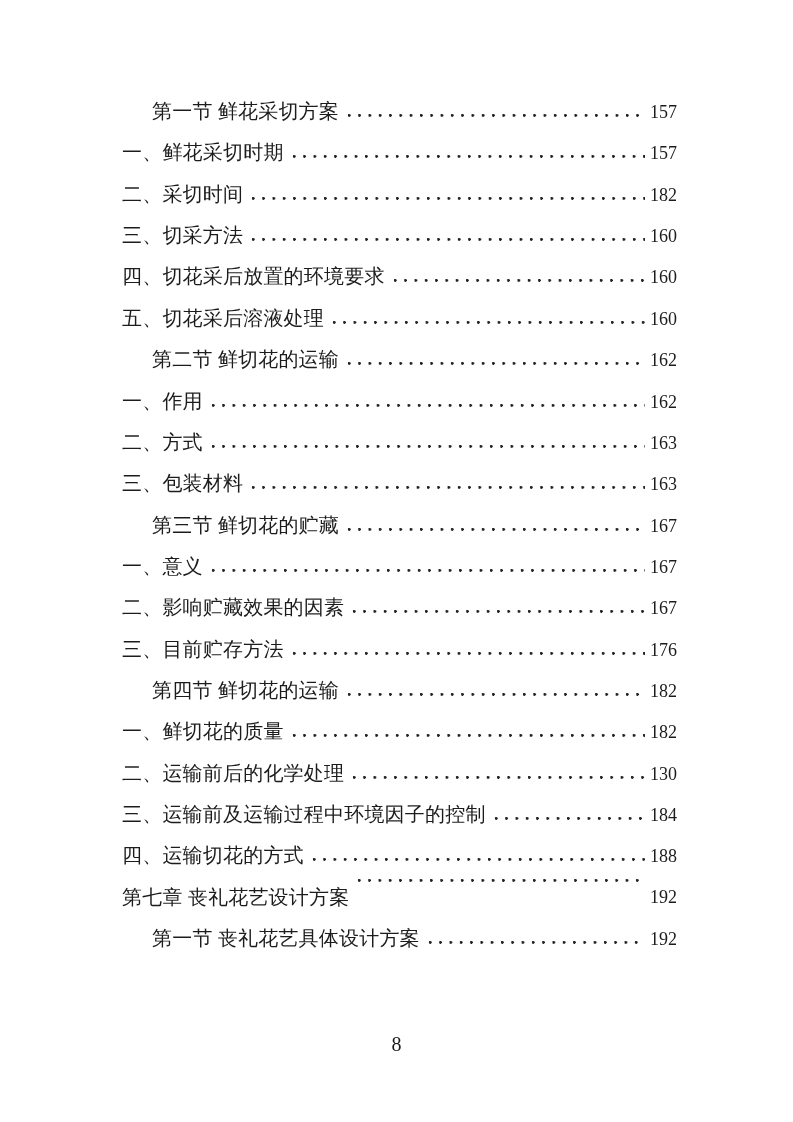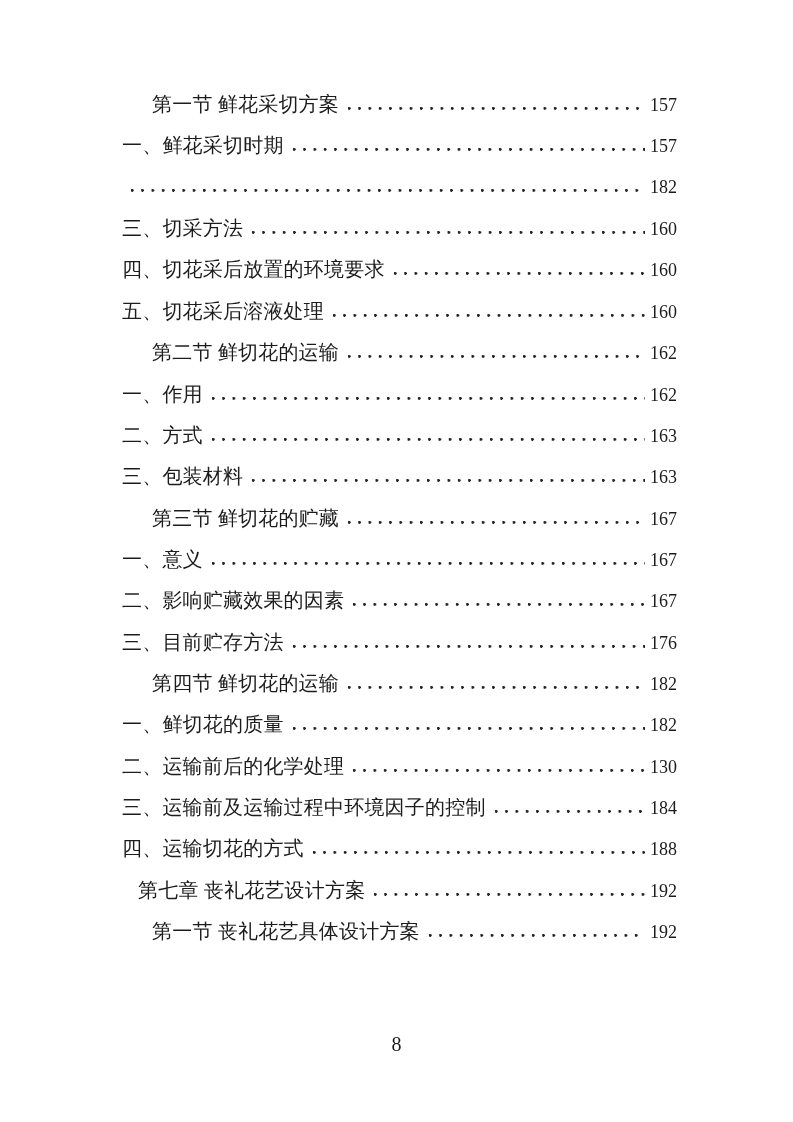--- a/index.html
+++ b/index.html
@@ -8,32 +8,32 @@
     width: 793px;
     height: 1122px;
     margin: 0 auto;
     background: #ffffff;
     font-family: "Liberation Serif", "DejaVu Serif", serif;
     color: #1c1c1c;
     overflow: hidden;
   }
   .toc {
     position: absolute;
-    top: 84px;
+    top: 91px;
     left: 122px;
     width: 555px;
   }
   .toc-row {
     display: flex;
     align-items: baseline;
     height: 41.36px;
     line-height: 41.36px;
     font-size: 20px;
   }
-  .lv-chapter { margin-left: 16px; }
+  .lv-chapter { margin-left: 0; align-items: flex-end; }
   .lv-section { margin-left: 30px; }
   .lv-sub     { }
   .toc-title {
     white-space: nowrap;
     letter-spacing: 0.2px;
   }
   .dot-leader {
     flex: 1 1 auto;
     align-self: baseline;
     height: 6px;
@@ -67,20 +67,21 @@
         <span class="toc-title">第一节 鲜花采切方案</span>
         <span class="dot-leader"></span>
         <span class="toc-pagenum">157</span>
       </div>
       <div class="toc-row lv-sub">
         <span class="toc-title">一、鲜花采切时期</span>
         <span class="dot-leader"></span>
         <span class="toc-pagenum">157</span>
       </div>
       <div class="toc-row lv-sub">
+        <span class="toc-title">二、采切时间</span>
         <span class="dot-leader"></span>
         <span class="toc-pagenum">182</span>
       </div>
       <div class="toc-row lv-sub">
         <span class="toc-title">三、切采方法</span>
         <span class="dot-leader"></span>
         <span class="toc-pagenum">160</span>
       </div>
       <div class="toc-row lv-sub">
         <span class="toc-title">四、切花采后放置的环境要求</span>

